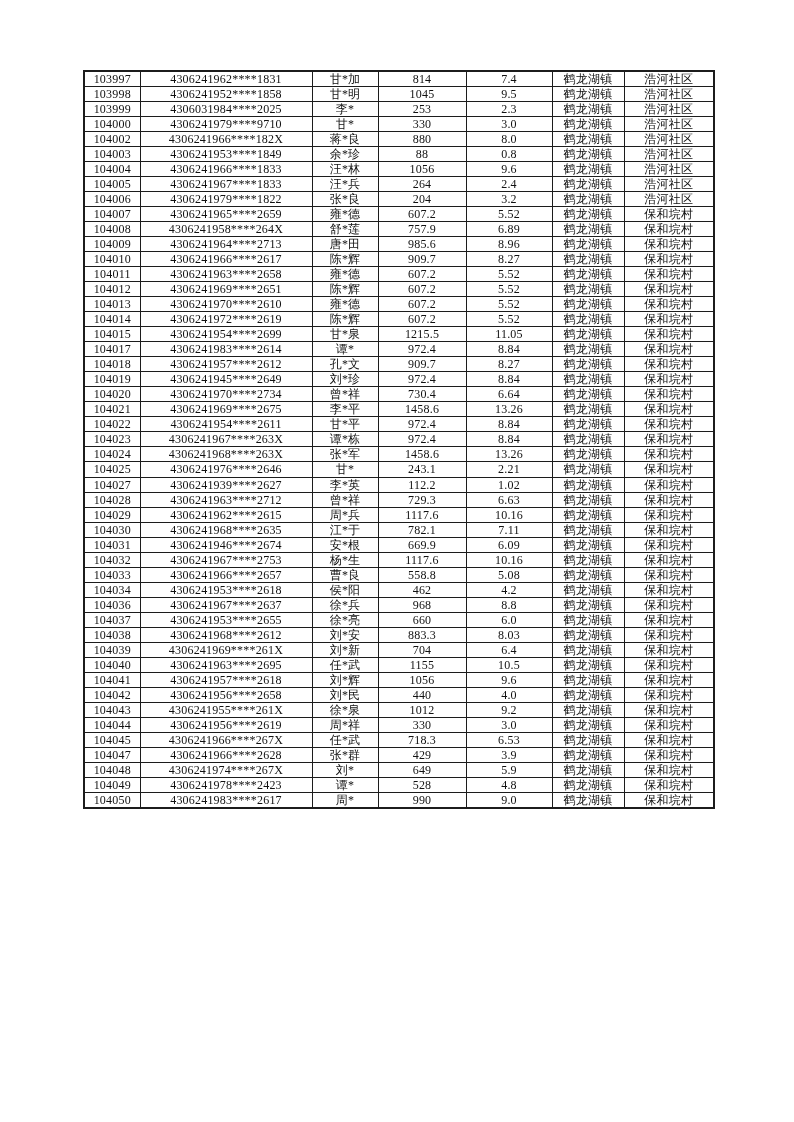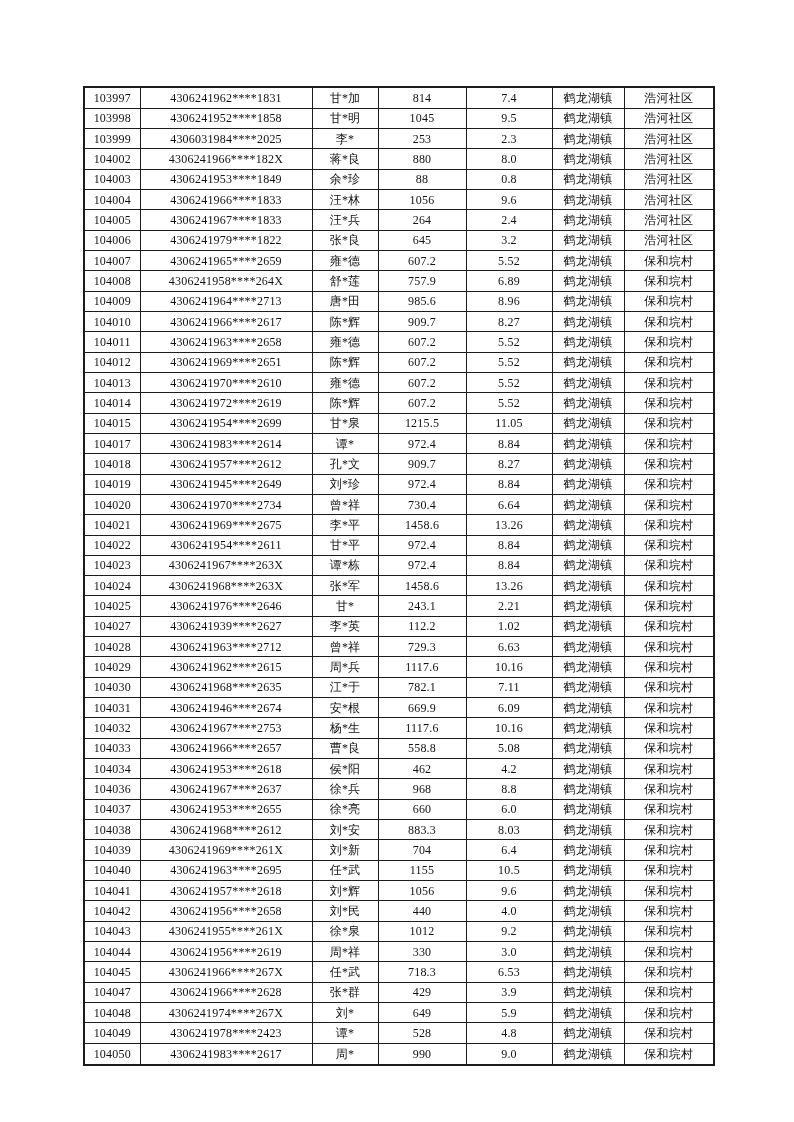--- a/index.html
+++ b/index.html
@@ -14,25 +14,24 @@
     width: 794px;
     height: 1122px;
     background: #ffffff;
     overflow: hidden;
   }
   .records-table {
     position: absolute;
     left: 83px;
     top: 70px;
     width: 630px;
-    height: 980px;
+    height: 739px;
     border-collapse: collapse;
     table-layout: fixed;
     border: 2px solid #1c1c1c;
-    margin-top: 16px;
   }
   .records-table td {
     border: 1px solid #1c1c1c;
     text-align: center;
     vertical-align: middle;
     font-size: 12px;
     color: #111111;
     white-space: nowrap;
     overflow: hidden;
     line-height: 1;
@@ -75,20 +74,29 @@
         <tr>
           <td>103999</td>
           <td>4306031984****2025</td>
           <td>李*</td>
           <td>253</td>
           <td>2.3</td>
           <td>鹤龙湖镇</td>
           <td>浩河社区</td>
         </tr>
         <tr>
+          <td>104000</td>
+          <td>4306241979****9710</td>
+          <td>甘*</td>
+          <td>330</td>
+          <td>3.0</td>
+          <td>鹤龙湖镇</td>
+          <td>浩河社区</td>
+        </tr>
+        <tr>
           <td>104002</td>
           <td>4306241966****182X</td>
           <td>蒋*良</td>
           <td>880</td>
           <td>8.0</td>
           <td>鹤龙湖镇</td>
           <td>浩河社区</td>
         </tr>
         <tr>
           <td>104003</td>
@@ -114,21 +122,21 @@
           <td>汪*兵</td>
           <td>264</td>
           <td>2.4</td>
           <td>鹤龙湖镇</td>
           <td>浩河社区</td>
         </tr>
         <tr>
           <td>104006</td>
           <td>4306241979****1822</td>
           <td>张*良</td>
-          <td>645</td>
+          <td>204</td>
           <td>3.2</td>
           <td>鹤龙湖镇</td>
           <td>浩河社区</td>
         </tr>
         <tr>
           <td>104007</td>
           <td>4306241965****2659</td>
           <td>雍*德</td>
           <td>607.2</td>
           <td>5.52</td>

